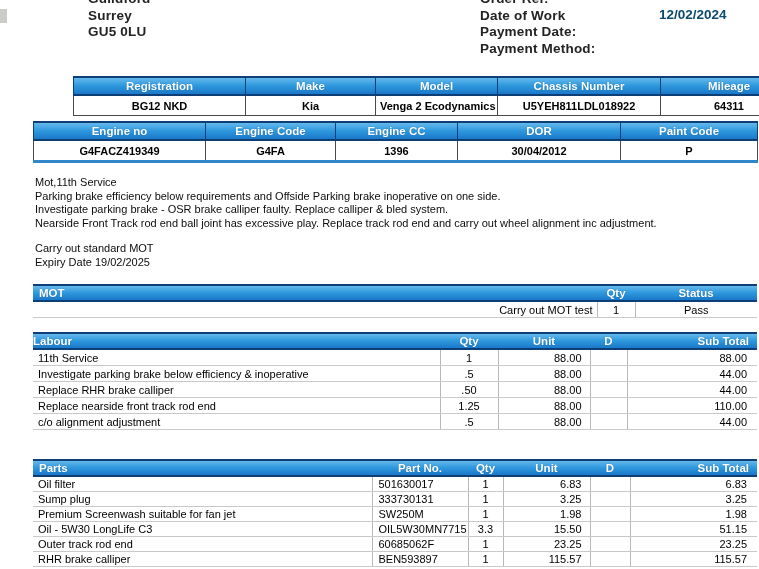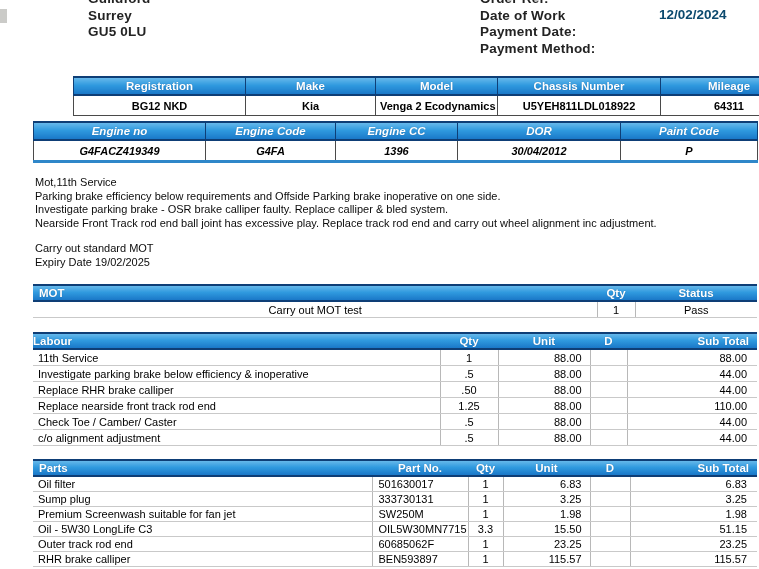--- a/index.html
+++ b/index.html
@@ -24,41 +24,41 @@
   th{
     background:linear-gradient(180deg,#66b8ea 0%,#309adf 45%,#1a78c8 100%);
     color:#fff;font-weight:700;font-size:11.5px;
     border-top:2px solid #0e3e76;border-bottom:2px solid #0e3e76;
     text-shadow:0 0 1px rgba(6,48,96,.45);
     height:16px;
   }
 
   
   .vt{top:76px;margin-left:40px;}
-  .vt2{top:121px;border-bottom:3px solid #2f87c9;font-style:italic;}
+  .vt2{top:121px;border-bottom:3px solid #2f87c9;}
   .vt th,.vt2 th{text-align:center;border-left:1px solid #0e3e76;border-right:1px solid #0e3e76;}
   .vt td,.vt2 td{
     text-align:center;font-weight:700;font-size:11px;height:19px;
     border:1px solid #4a4a4a;background:#fff;color:#000;
   }
 
   
   .notes{position:absolute;left:35px;top:176px;font-size:11px;line-height:13.5px;color:#0c0c0c;}
   .notes .gap{margin-top:12px;}
 
   
   .svc th{height:14px;margin-left:7px;}
   .svc td{font-size:11px;color:#000;border-bottom:1px solid #c9c9c9;background:#fff;}
   .svc td + td{border-left:1px solid #b8b8b8;}
 
   .mot-table{top:284px;}
   .mot-table td{height:15px;}
   .mot-table th:nth-child(1){text-align:left;padding-left:6px;}
   .mot-table th:nth-child(2),.mot-table th:nth-child(3){text-align:center;}
-  .mot-table td:nth-child(1){text-align:center;padding-left:5px;}
+  .mot-table td:nth-child(1){text-align:right;padding-left:5px;}
   .mot-table td:nth-child(2),.mot-table td:nth-child(3){text-align:center;}
 
   .labour-table{top:332px;}
   .labour-table td{height:15px;}
   .labour-table th:nth-child(1){text-align:left;padding-left:0;}
   .labour-table th:nth-child(2),.labour-table th:nth-child(3),.labour-table th:nth-child(4){text-align:center;}
   .labour-table th:nth-child(5){text-align:right;padding-right:8px;}
   .labour-table td:nth-child(1){text-align:left;padding-left:5px;}
   .labour-table td:nth-child(2){text-align:center;}
   .labour-table td:nth-child(3){text-align:right;padding-right:8px;}
@@ -220,27 +220,20 @@
           <td>44.00</td>
         </tr>
         <tr>
           <td>Replace nearside front track rod end</td>
           <td>1.25</td>
           <td>88.00</td>
           <td></td>
           <td>110.00</td>
         </tr>
         <tr>
-          <td>Check Toe / Camber/ Caster</td>
-          <td>.5</td>
-          <td>88.00</td>
-          <td></td>
-          <td>44.00</td>
-        </tr>
-        <tr>
           <td>c/o alignment adjustment</td>
           <td>.5</td>
           <td>88.00</td>
           <td></td>
           <td>44.00</td>
         </tr>
       </tbody>
   </table>
 
   <table class="svc parts-table">

